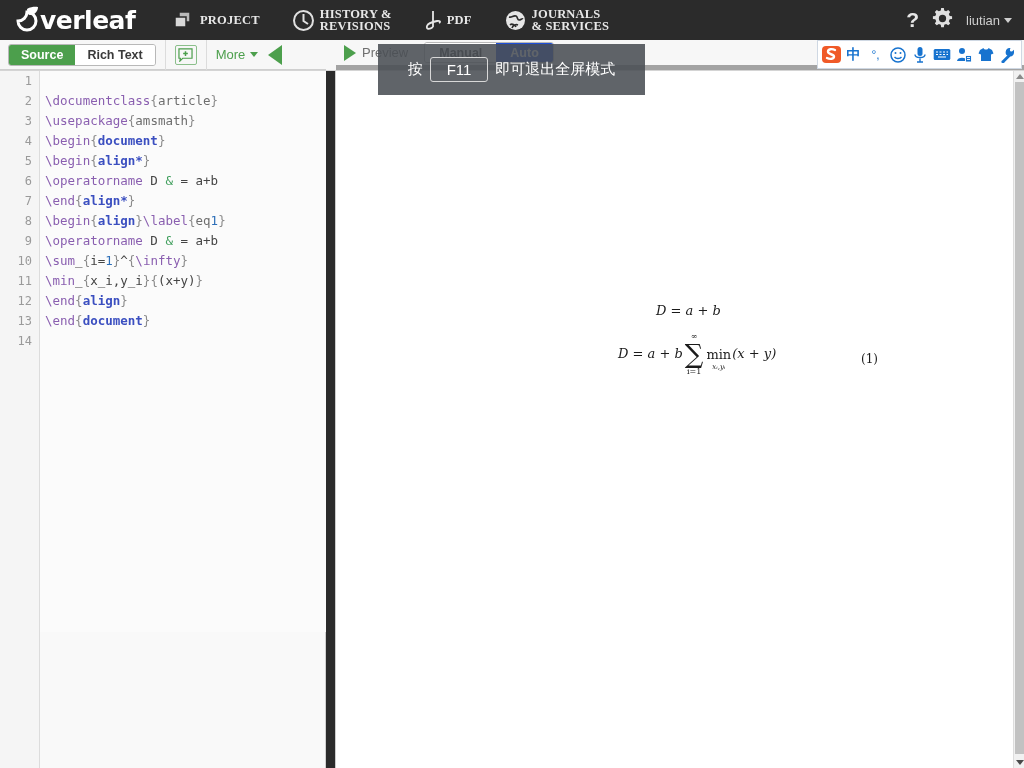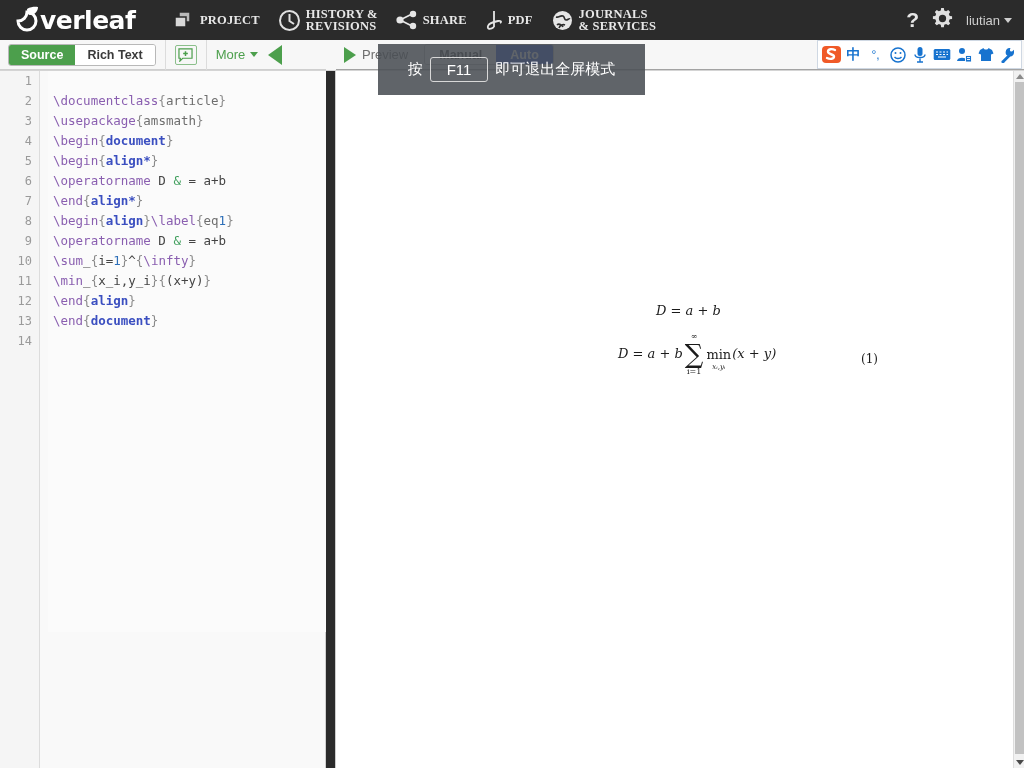--- a/index.html
+++ b/index.html
@@ -24,21 +24,21 @@
     padding-left: 14px;
   }
   .brand-text {
     color: #ffffff;
     font-size: 25px;
     font-weight: bold;
     letter-spacing: -0.5px;
     font-family: "DejaVu Sans", sans-serif;
     text-align: center;
   }
-  .nav-items { display: flex; align-items: center; gap: 0px; margin-left: 14px; }
+  .nav-items { display: flex; align-items: center; gap: 14px; margin-left: 14px; }
   .nav-item {
     display: flex; align-items: center;
     height: 40px;
     padding: 0 9px;
     color: #e8e8e8;
     cursor: pointer;
   }
   .nav-label {
     font-size: 12.5px;
     font-weight: bold;
@@ -126,21 +126,21 @@
     border-bottom: 8px solid transparent;
     border-left: 12px solid #4c9f4c;
     cursor: pointer;
   }
 
   .tb-right {
     position: absolute; left: 336px; top: 0;
     width: 688px; height: 30px;
     display: flex; align-items: center;
     background: #f7f7f7;
-    border-bottom: 1px solid #a3a3a3;
+    border-bottom: 5px solid #a3a3a3;
   }
   .preview-group {
     display: flex; align-items: center;
     margin-left: 8px; gap: 6px;
   }
   .preview-label { font-size: 13px; color: #6e6e6e; }
   .ma-seg {
     display: flex; margin-left: 10px;
     border: 1px solid #b8b8b8; border-radius: 3px;
     overflow: hidden; height: 21px;
@@ -177,21 +177,21 @@
     background: #f9f9f9;
     border-right: 1px solid #d0d0d0;
   }
   .gutter {
     position: absolute; left: 0; top: 0;
     width: 40px; height: 697px;
     background: #f5f5f5;
     border-right: 1px solid #dcdcdc;
   }
   .code-area {
-    position: absolute; left: 48px; top: 0;
+    position: absolute; left: 40px; top: 0;
     width: 286px; height: 561px;
     background: #fbfbfb;
   }
   .ln {
     height: 20px; line-height: 20px;
     text-align: right;
     padding-right: 7px;
     font-size: 12px;
     color: #9a9a9a;
     font-family: "DejaVu Sans Mono", monospace;
@@ -336,31 +336,20 @@
       <span class="nav-ico">
         <svg width="23" height="23" viewBox="0 0 23 23">
           <circle cx="11.5" cy="11.5" r="9.5" fill="none" stroke="#e0e0e0" stroke-width="2"></circle>
           <path d="M11.5,5 L11.5,12 L16,15" fill="none" stroke="#e0e0e0" stroke-width="2"></path>
         </svg>
       </span>
       <span class="nav-label">HISTORY &amp;
  REVISIONS</span>
     </div>
 
-    <div class="nav-item">
-      <span class="nav-ico">
-        <svg width="22" height="20" viewBox="0 0 22 20">
-          <circle cx="17" cy="4" r="3.2" fill="#e6e6e6"></circle>
-          <circle cx="17" cy="16" r="3.2" fill="#e6e6e6"></circle>
-          <circle cx="4" cy="10" r="3.6" fill="#e6e6e6"></circle>
-          <path d="M6,9 L15,4.5 M6,11 L15,15.5" stroke="#e6e6e6" stroke-width="1.8"></path>
-        </svg>
-      </span>
-      <span class="nav-label">SHARE</span>
-    </div>
 
     <div class="nav-item">
       <span class="nav-ico">
         <svg width="18" height="22" viewBox="0 0 18 22">
           <path d="M9,2 L9,18 M9,18 C5,21 2,20 3,17 C4,14 8,13 13,12 C16,11.5 17,13 15,14" fill="none" stroke="#e6e6e6" stroke-width="1.8"></path>
         </svg>
       </span>
       <span class="nav-label">PDF</span>
     </div>
 

